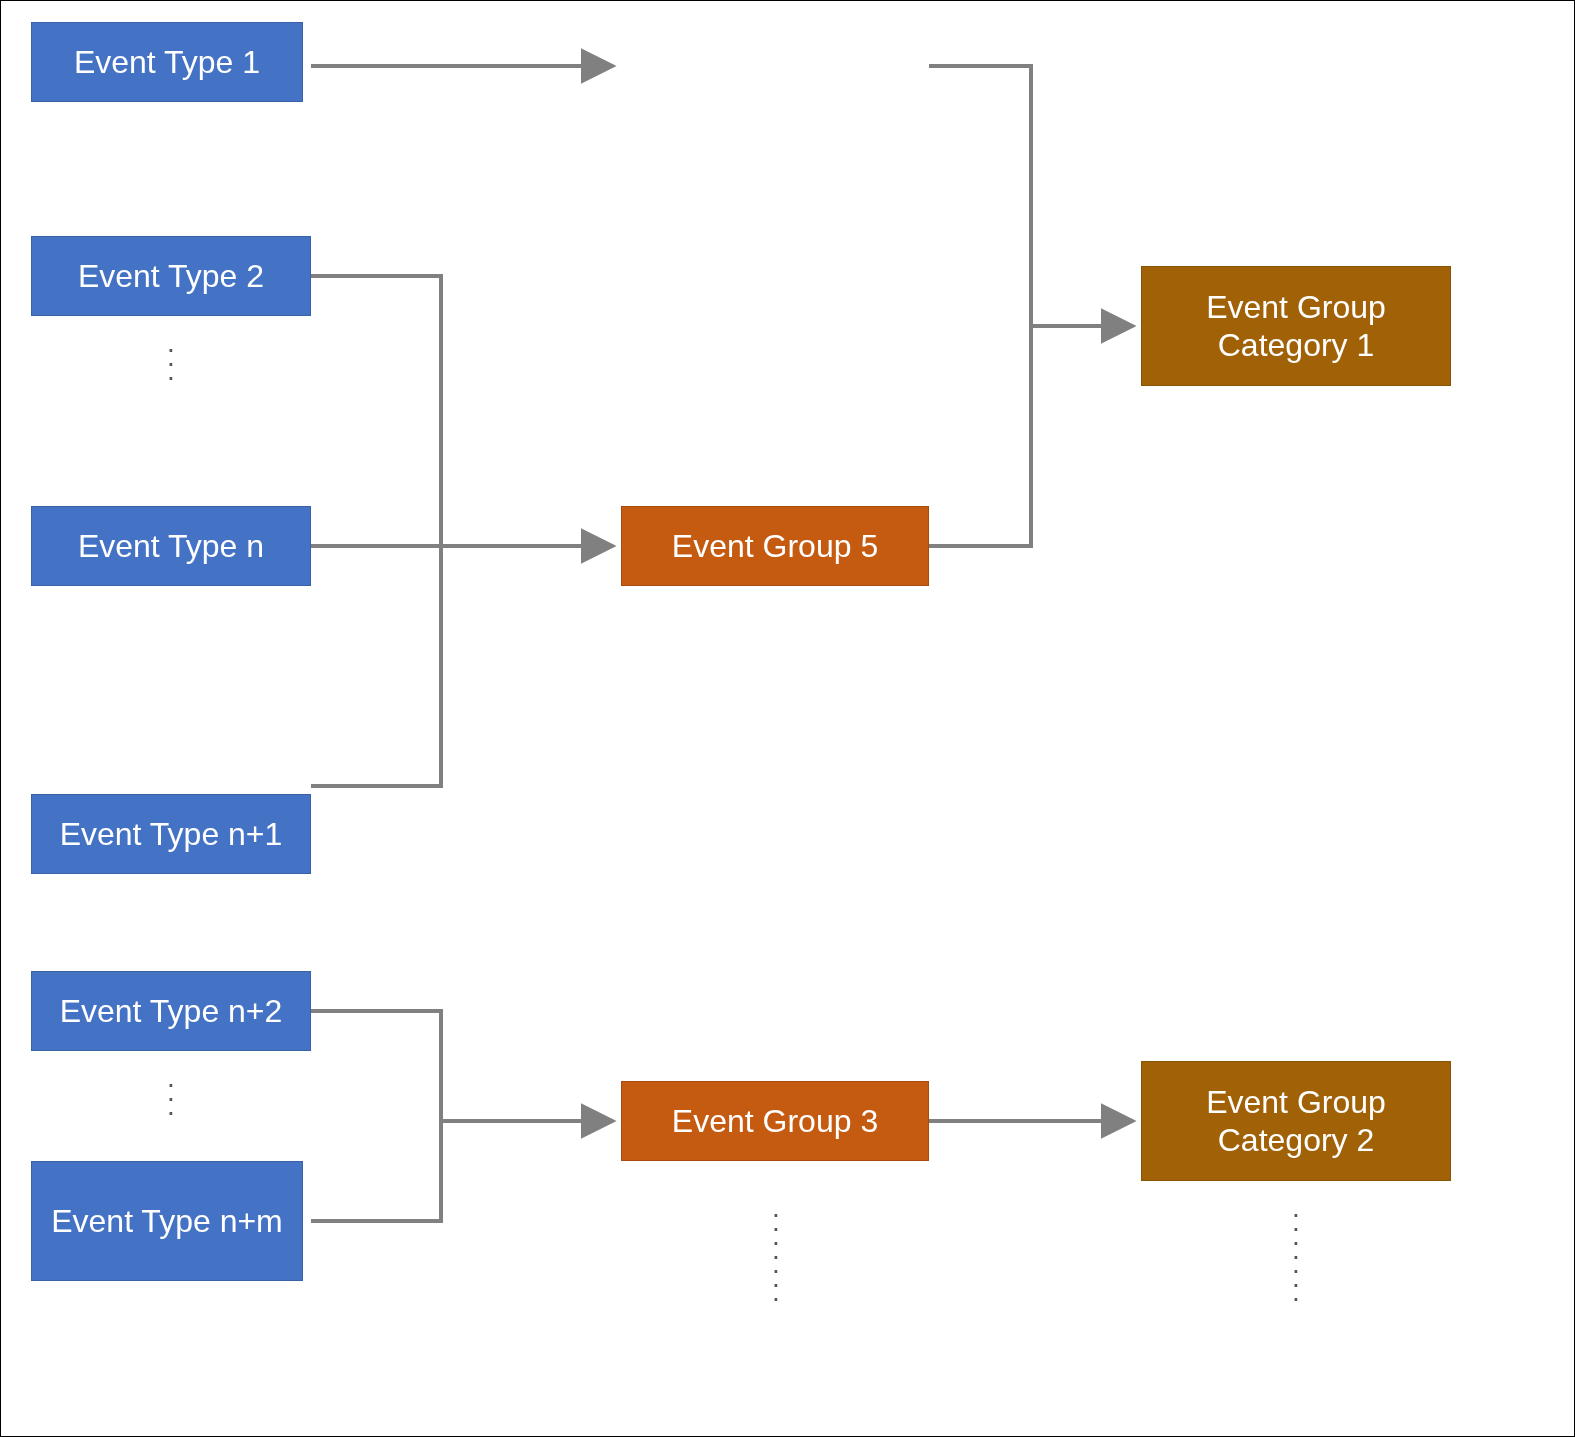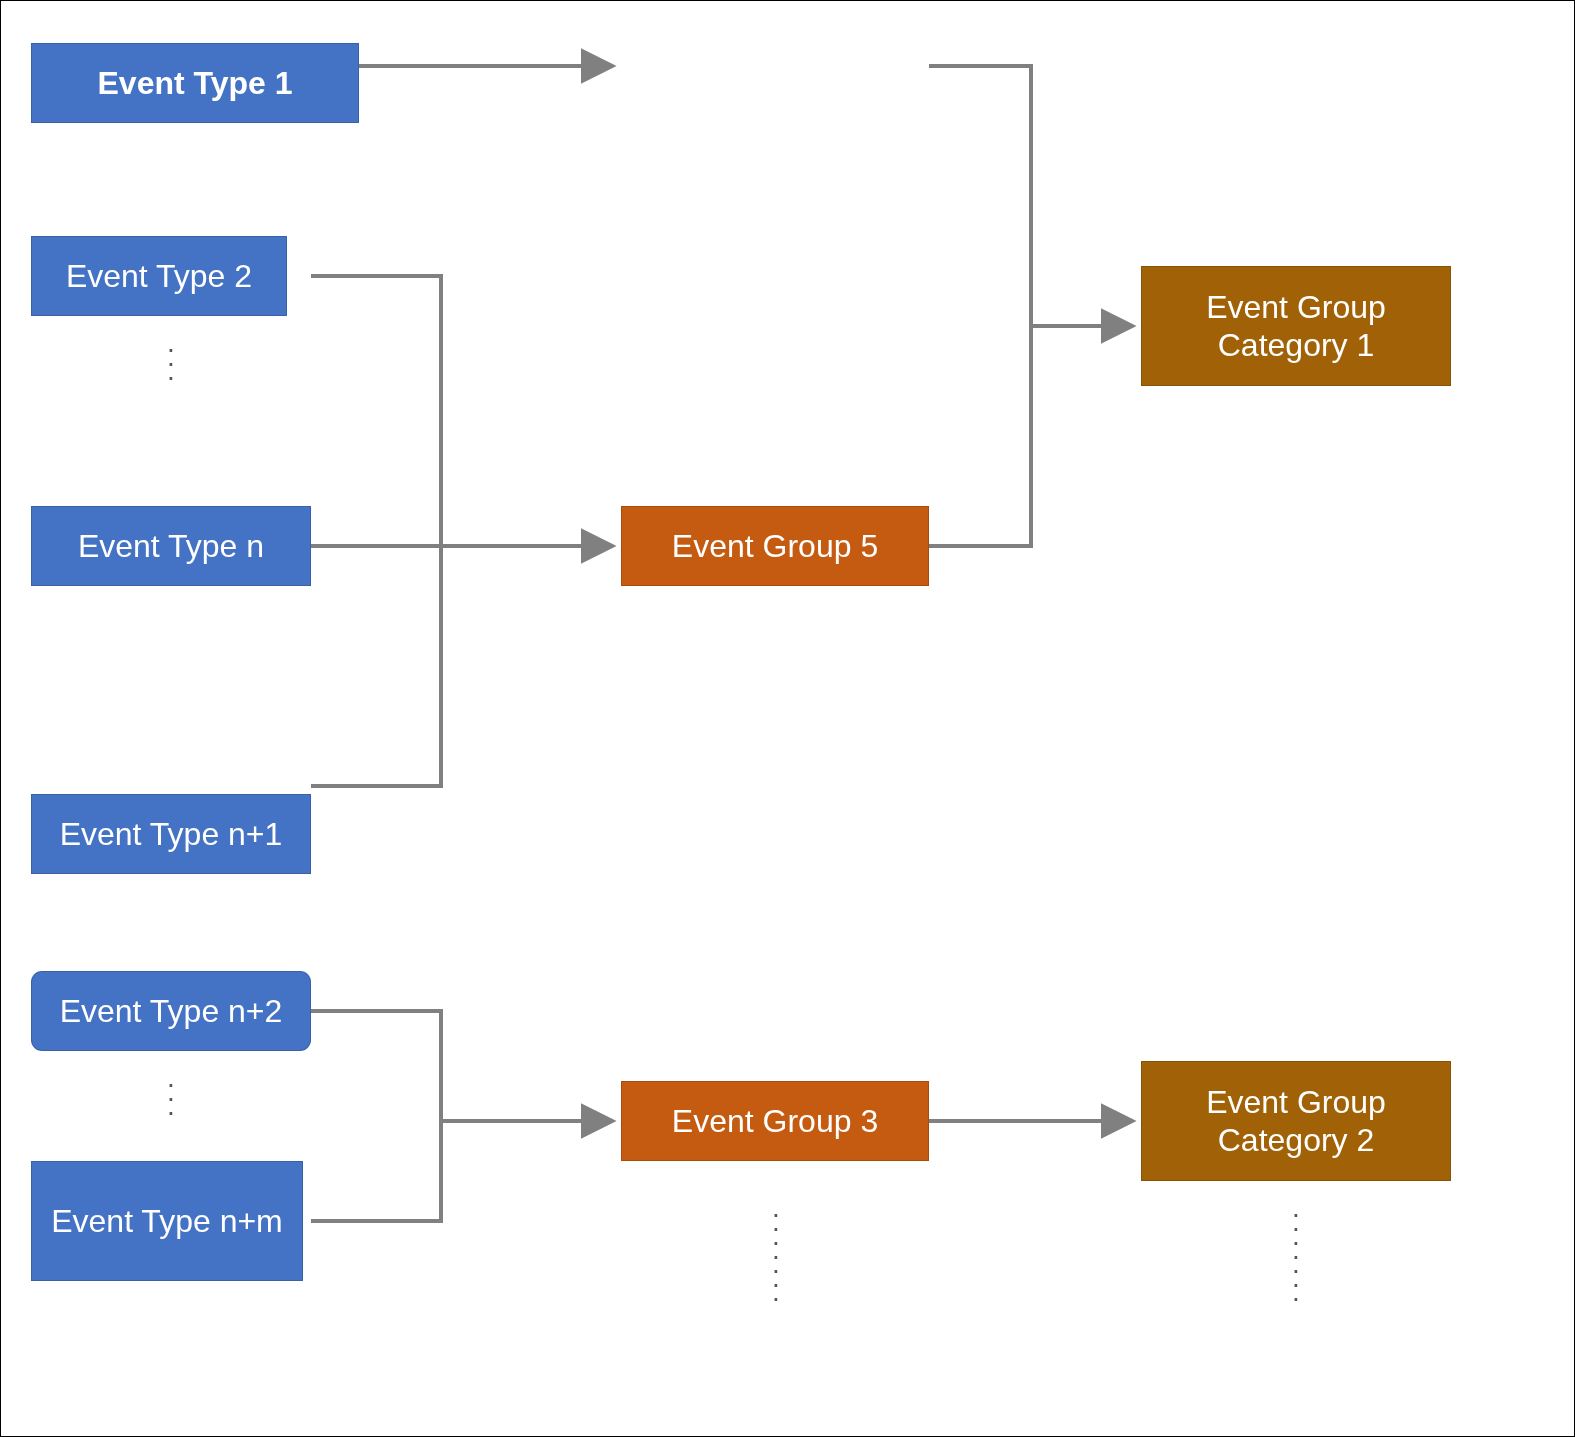--- a/index.html
+++ b/index.html
@@ -76,33 +76,33 @@
       <line x1="1030" y1="325" x2="1132" y2="325" marker-end="url(#arrow)"></line>
 
       <polyline points="310,1010 440,1010 440,1120"></polyline>
       <polyline points="310,1220 440,1220 440,1120"></polyline>
       <line x1="440" y1="1120" x2="612" y2="1120" marker-end="url(#arrow)"></line>
 
       <line x1="928" y1="1120" x2="1132" y2="1120" marker-end="url(#arrow)"></line>
     </g>
   </svg>
 
-  <div class="box blue" style="left:30px; top:42px; width:328px; height:80px;font-weight:bold;">Event Type 1</div>
+  <div class="box blue" style="left:30px; top:21px; width:272px; height:80px;">Event Type 1</div>
 
-  <div class="box blue" style="left:30px; top:235px; width:256px; height:80px;text-align:right;">Event Type 2</div>
+  <div class="box blue" style="left:30px; top:235px; width:280px; height:80px;text-align:right;">Event Type 2</div>
 
   <div class="dots" style="left:160px; top:335px; width:20px;">.
 .
 .</div>
 
   <div class="box blue" style="left:30px; top:505px; width:280px; height:80px;">Event Type  n</div>
 
   <div class="box blue" style="left:30px; top:745px; width:280px; height:80px;margin-top:48px;">Event Type n+1</div>
 
-  <div class="box blue" style="left:30px; top:970px; width:280px; height:80px;border-radius:11px;">Event Type n+2</div>
+  <div class="box blue" style="left:30px; top:970px; width:280px; height:80px;">Event Type n+2</div>
 
   <div class="dots" style="left:160px; top:1070px; width:20px;">.
 .
 .</div>
 
   <div class="box blue" style="left:30px; top:1160px; width:272px; height:120px;">Event Type n+m</div>
 
 
   <div class="box orange" style="left:620px; top:505px; width:308px; height:80px;">Event Group 5</div>
 

